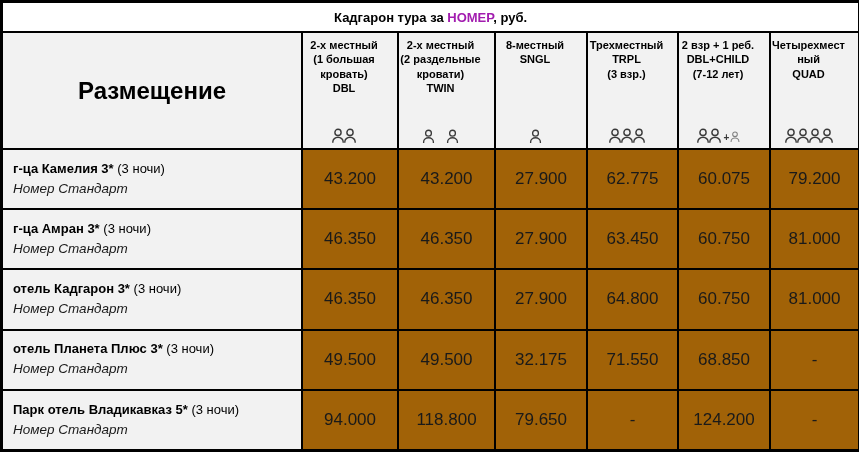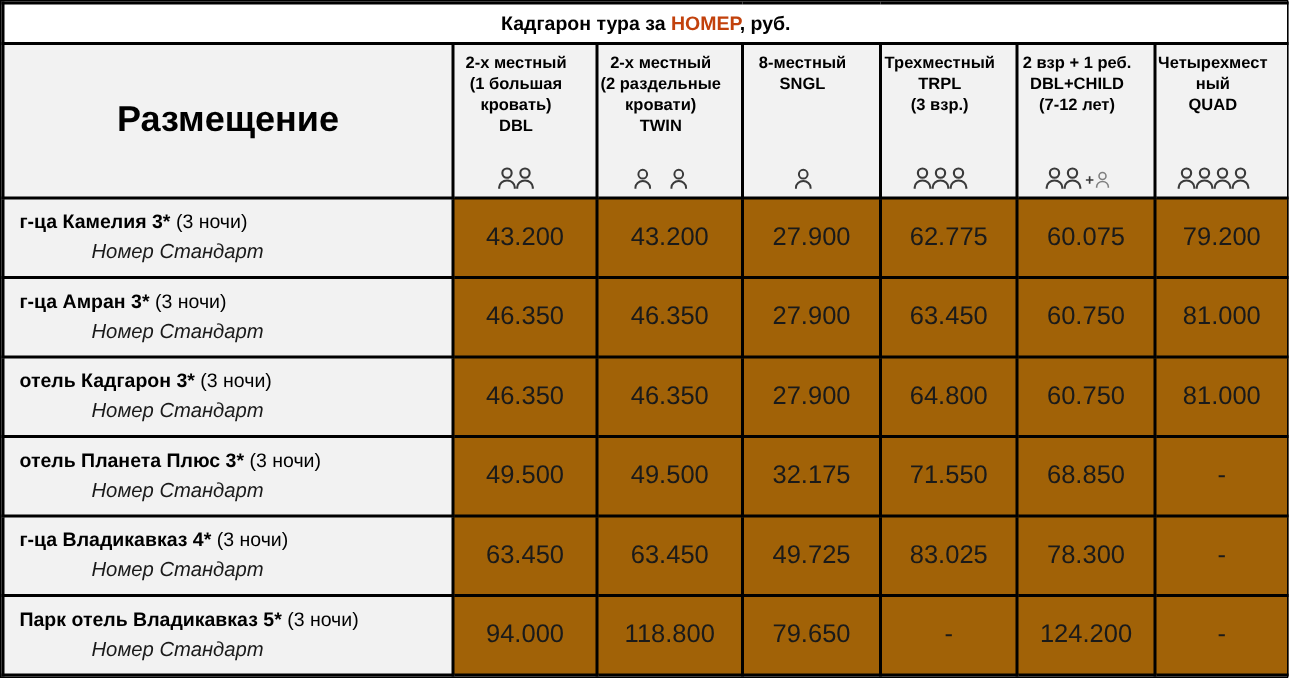--- a/index.html
+++ b/index.html
@@ -9,21 +9,21 @@
     font-family:"Liberation Sans","DejaVu Sans",sans-serif;
     color:#1a1a1a;
   }
   table{border-collapse:collapse;table-layout:fixed;width:857px;height:450px;}
   td,th{border:2px solid #000;padding:0;box-sizing:border-box;vertical-align:middle;}
   
   .title-cell{
     height:26px;background:#fff;text-align:center;
     font-size:13px;font-weight:bold;color:#000;
   }
-  .red{color:#c2410c;}
+  .red{color:#a21caf;}
   
   .header-row th{background:#f2f2f2;height:101px;}
   .placement{
     font-size:24px;font-weight:bold;color:#000;text-align:center;
   }
   .hcell{
     display:flex;flex-direction:column;align-items:center;justify-content:space-between;
     height:100%;padding:5px 13px 4px 1px;box-sizing:border-box;
   }
   .htext{
@@ -35,21 +35,21 @@
   .p + .p.overlap{margin-left:-4px;}
   .p.gap{margin-left:9px;}
   .p.small{color:#808080;margin-bottom:1px;}
   .plus{font-size:10px;font-weight:bold;color:#3a3a3a;line-height:10px;margin:0 0 1px 1px;}
   
   .name-cell{
     background:#f2f2f2;text-align:left;padding:4px 8px 4px 10px;
   }
   .name-line{font-size:13px;color:#000000;line-height:1.45;}
   .hotel{font-weight:bold;}
-  .room{font-size:13.5px;font-style:italic;color:#1a1a1a;line-height:1.45;margin-left:48px;}
+  .room{font-size:13.5px;font-style:italic;color:#1a1a1a;line-height:1.45;}
   .price{
     text-align:center;font-size:17px;color:#1a1a1a;background:#a16207;height:52px;
   }
 </style>
 </head>
 <body>
 
 <svg width="0" height="0" style="position:absolute">
   <defs>
     <symbol id="person" viewBox="0 0 16 16">
@@ -222,32 +222,20 @@
     </td>
     <td class="price">49.500</td>
     <td class="price">49.500</td>
     <td class="price">32.175</td>
     <td class="price">71.550</td>
     <td class="price">68.850</td>
     <td class="price">-</td>
   </tr>
   <tr>
     <td class="name-cell">
-      <div class="name-line"><span class="hotel">г-ца Владикавказ 4*</span> <span>(3 ночи)</span></div>
-      <div class="room">Номер Стандарт</div>
-    </td>
-    <td class="price">63.450</td>
-    <td class="price">63.450</td>
-    <td class="price">49.725</td>
-    <td class="price">83.025</td>
-    <td class="price">78.300</td>
-    <td class="price">-</td>
-  </tr>
-  <tr>
-    <td class="name-cell">
       <div class="name-line"><span class="hotel">Парк отель Владикавказ 5*</span> <span>(3 ночи)</span></div>
       <div class="room">Номер Стандарт</div>
     </td>
     <td class="price">94.000</td>
     <td class="price">118.800</td>
     <td class="price">79.650</td>
     <td class="price">-</td>
     <td class="price">124.200</td>
     <td class="price">-</td>
   </tr>

